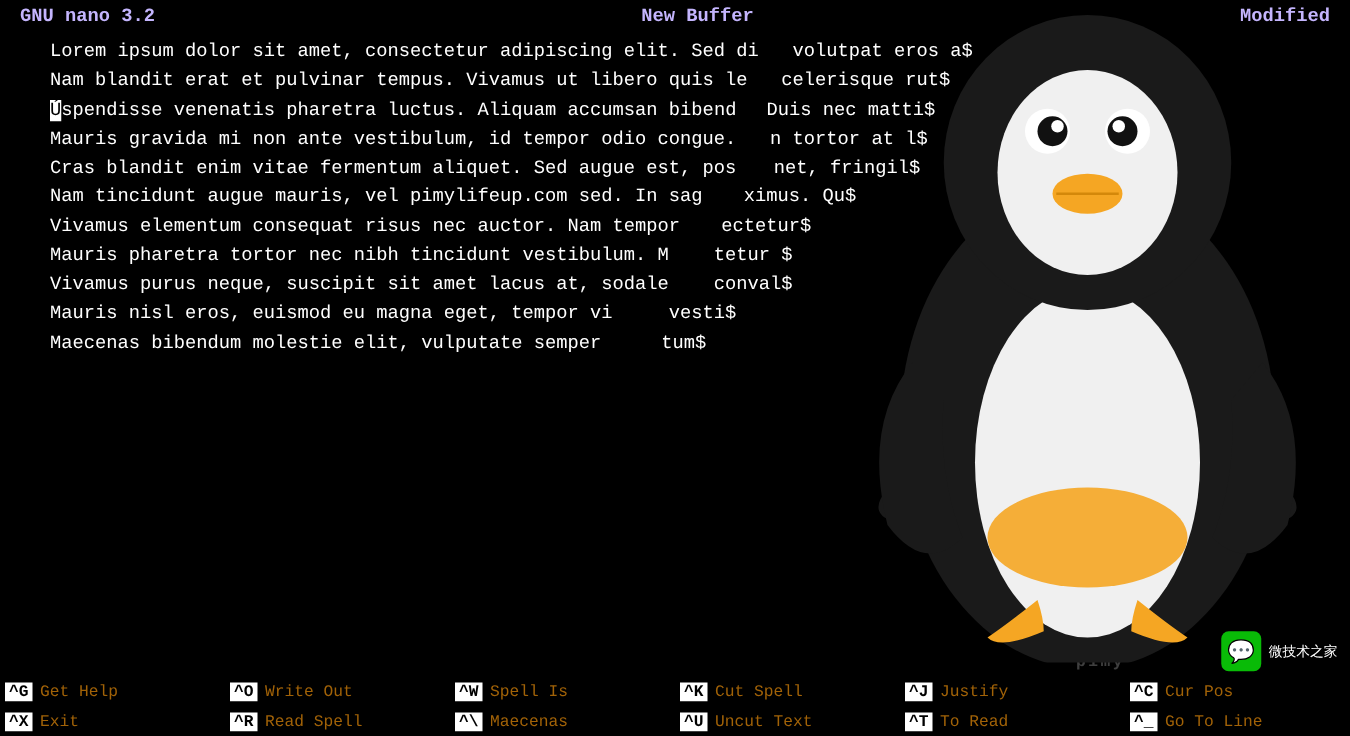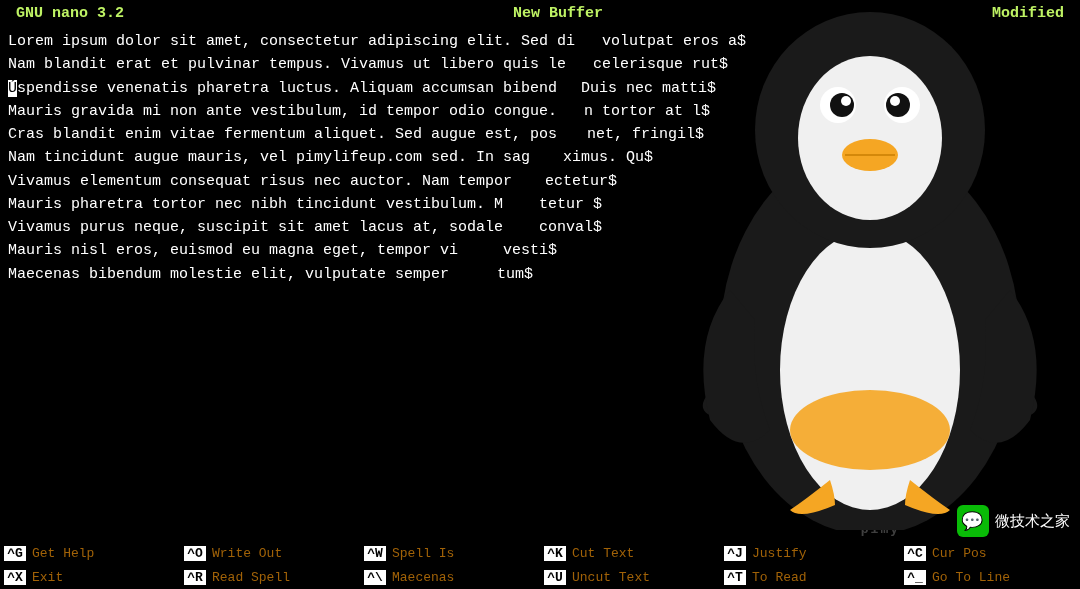--- a/index.html
+++ b/index.html
@@ -12,38 +12,39 @@
       overflow: hidden;
       position: relative;
     }
 
     
     #title-bar {
       display: flex;
       justify-content: space-between;
       align-items: center;
       background: #000;
-      color: #bef264;
+      color: #c4b5fd;
       padding: 2px 16px;
       font-size: 15px;
       font-weight: bold;
       border-bottom: none;
       height: 26px;
     }
 
     
     #editor-area {
       background: #000;
       color: #fff;
       padding: 4px 8px;
       font-size: 15px;
       line-height: 1.55;
       height: calc(589px - 26px - 48px);
       overflow: hidden;
       position: relative;
+      margin-left: 32px;
     }
 
     .editor-line {
       white-space: pre;
       display: block;
     }
 
     
     .cursor-char {
       background: #fff;
@@ -78,21 +79,21 @@
       background: #09bb07;
       border-radius: 6px;
       display: flex;
       align-items: center;
       justify-content: center;
       font-size: 18px;
     }
 
     #wechat-text {
       color: #fff;
-      font-size: 15px;
+      font-size: 11px;
       font-family: Liberation Sans, sans-serif;
     }
 
     
     #status-bar {
       position: absolute;
       bottom: 0;
       left: 0;
       right: 0;
       height: 48px;
@@ -221,21 +222,21 @@
         <div class="status-item">
           <span class="status-key">^O</span>
           <span class="status-label">Write Out</span>
         </div>
         <div class="status-item">
           <span class="status-key">^W</span>
           <span class="status-label">Spell Is</span>
         </div>
         <div class="status-item">
           <span class="status-key">^K</span>
-          <span class="status-label">Cut Text</span>
+          <span class="status-label">Cut Spell</span>
         </div>
         <div class="status-item">
           <span class="status-key">^J</span>
           <span class="status-label">Justify</span>
         </div>
         <div class="status-item">
           <span class="status-key">^C</span>
           <span class="status-label">Cur Pos</span>
         </div>
       </div>

